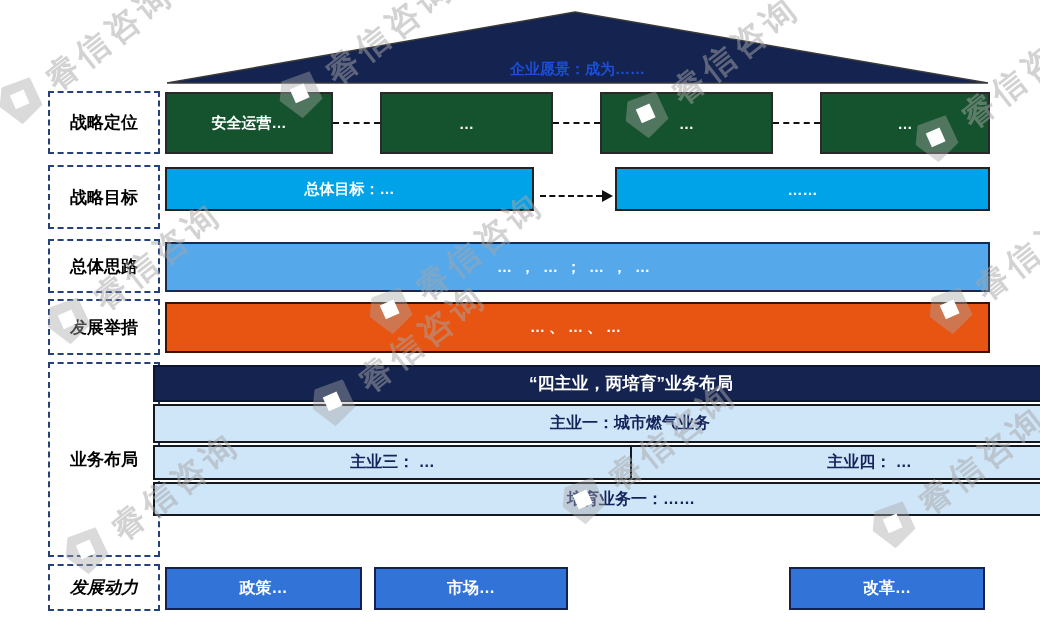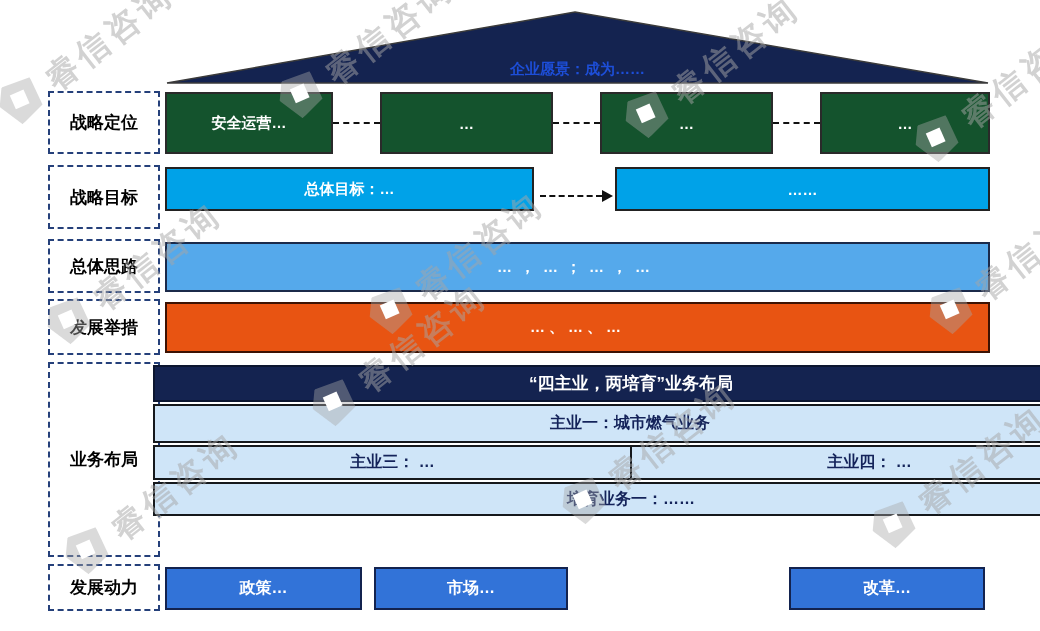--- a/index.html
+++ b/index.html
@@ -85,21 +85,21 @@
     </div>
     <div class="bl-row h-b">
       <div class="bl-cell split">主业三： …</div>
       <div class="bl-cell">主业四： …</div>
     </div>
     <div class="bl-row h-c">
       <div class="bl-cell">培育业务一：……</div>
     </div>
   </div>
 
-  <div class="side-label" style="top:564px;height:47px;">发展动力</div>
+  <div class="side-label" style="top:564px;height:47px;font-style:italic;">发展动力</div>
   <div class="box r6" style="left:165px;width:197px;">政策…</div>
   <div class="box r6" style="left:374px;width:194px;">市场…</div>
   <div class="box r6" style="left:789px;width:196px;">改革…</div>
 
   <div class="wm" style="left:-18px;top:28px;">
       <div class="wm-inner">
         <span class="wm-logo"></span>
         <span class="wm-text">睿信咨询</span>
       </div>
     </div>

